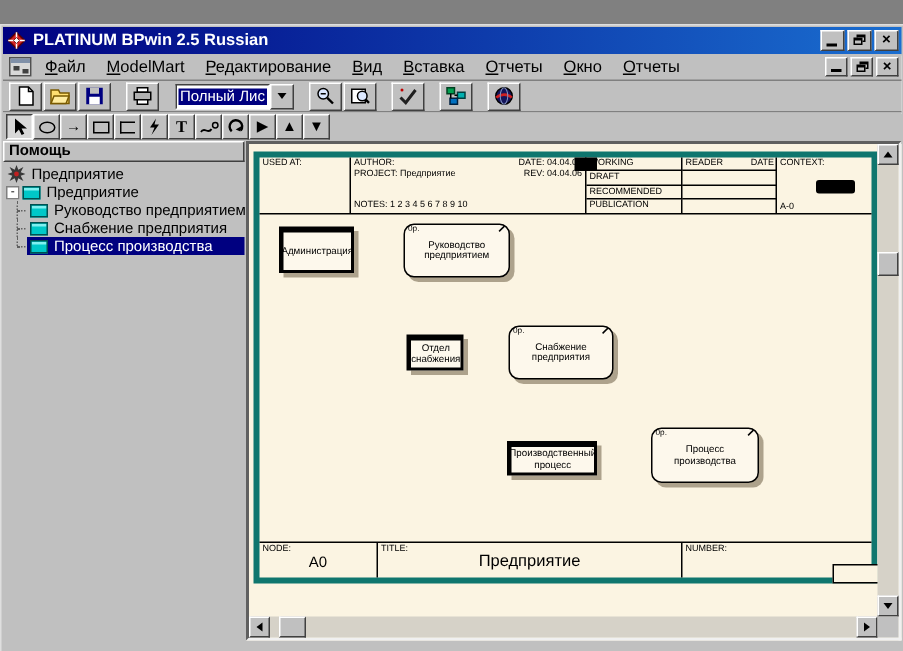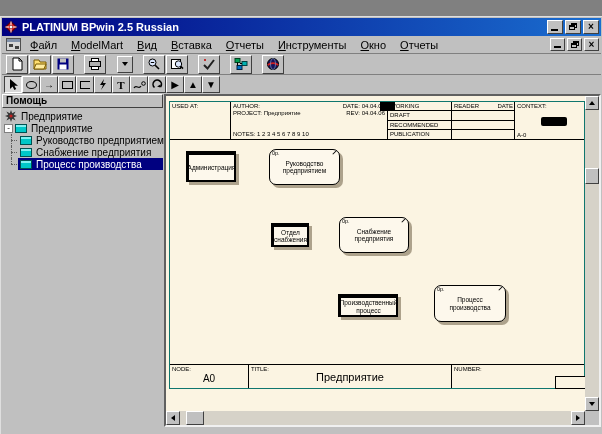--- a/index.html
+++ b/index.html
@@ -111,21 +111,21 @@
   .conn::after  { content:""; position:absolute; left:6px; top:6px; width:6px; border-top:1px dotted #606060; }
   .conn.last::before { bottom:6px; }
 
   
   .canvas {
     position:absolute; left:162px; top:0; right:0; bottom:0;
     border:2px solid; border-color:#606060 #f0f0f0 #f0f0f0 #606060; background:#fbf4e2;
   }
   .sheet { position:absolute; left:0; top:0; right:14px; bottom:14px; background:#fbf4e2; overflow:hidden; }
 
-  .kit-frame { position:absolute; left:3px; top:5px; width:416px; height:288px; border:1px solid #0f766e; }
+  .kit-frame { position:absolute; left:3px; top:5px; width:416px; height:288px; border:4px solid #0f766e; }
   .kit-header { position:absolute; left:0; top:0; right:0; height:38px; border-bottom:1px solid #000; display:flex; font-size:6px; }
   .kc { border-right:1px solid #000; padding:1px 2px; }
   .kc1 { width:61px; }
   .kc2 { width:157px; display:flex; flex-direction:column; }
   .kc2 .hrow { display:flex; justify-content:space-between; line-height:7px; }
   .kc2 .notes { margin-top:auto; line-height:8px; }
   .k34 { width:127px; display:grid; grid-template-columns:64px 63px; grid-auto-rows:1fr; border-right:1px solid #000; padding:0; }
   .k34 .scell { border-right:1px solid #000; border-bottom:1px solid #000; padding:0 2px; line-height:8px; }
   .k34 .rcell { border-bottom:1px solid #000; padding:0 2px; line-height:8px; display:flex; justify-content:space-between; }
   .k34 .lastrow { border-bottom:none; }
@@ -221,24 +221,24 @@
   </div>
 
   <div class="menubar">
     <span class="mdi-icon">
         <i class="t"></i>
         <i class="d1"></i>
         <i class="d2"></i>
       </span>
     <span class="menu-item">Файл</span>
     <span class="menu-item">ModelMart</span>
+    <span class="menu-item">Редактирование</span>
     <span class="menu-item">Вид</span>
     <span class="menu-item">Вставка</span>
     <span class="menu-item">Отчеты</span>
-    <span class="menu-item">Инструменты</span>
     <span class="menu-item">Окно</span>
     <span class="menu-item">Отчеты</span>
     <span class="winbtns">
       <span class="wbtn small">
           <i class="g-min"></i>
         </span>
       <span class="wbtn small">
           <i class="g-restore">
             <i class="b1"></i>
             <i class="b2"></i>
@@ -273,20 +273,23 @@
     <span class="gap"></span>
     <span class="tb">
       <svg width="14" height="14" viewBox="0 0 14 14">
           <rect x="3.5" y="1.5" width="7" height="3" fill="#fff" stroke="#000"></rect>
           <rect x="1.5" y="4.5" width="11" height="5" fill="#b0b0b0" stroke="#000"></rect>
           <rect x="3.5" y="9.5" width="7" height="3" fill="#fff" stroke="#000"></rect>
         </svg>
     </span>
     <span class="gap"></span>
     <span class="combo">
+      <span class="combo-box">
+        <span class="combo-val">Полный Лис</span>
+      </span>
       <span class="combo-btn">
           <i class="tri-down"></i>
         </span>
     </span>
     <span class="gap"></span>
     <span class="tb">
       <svg width="14" height="14" viewBox="0 0 14 14">
           <circle cx="5.5" cy="5.5" r="3.5" fill="#dce8ff" stroke="#000"></circle>
           <line x1="8.2" y1="8.2" x2="12" y2="12" stroke="#000" stroke-width="1.6"></line>
           <line x1="3.8" y1="5.5" x2="7.2" y2="5.5" stroke="#000"></line>

